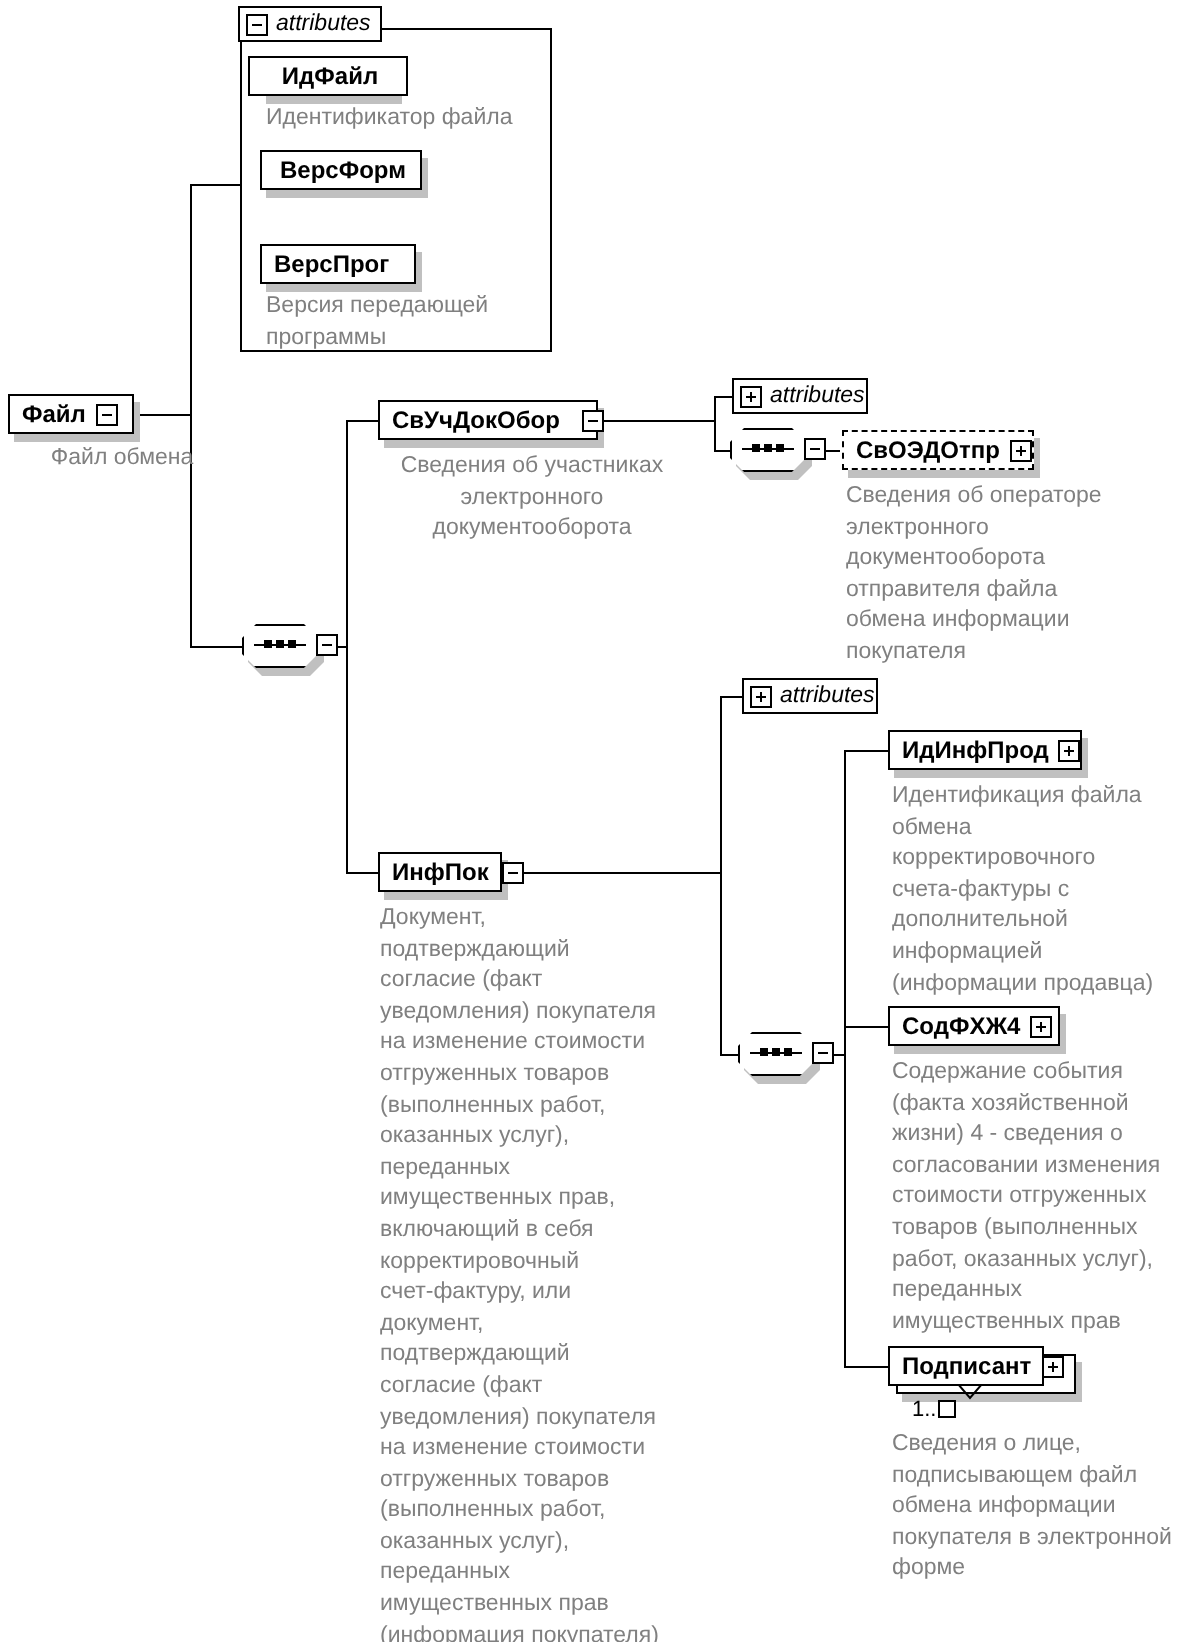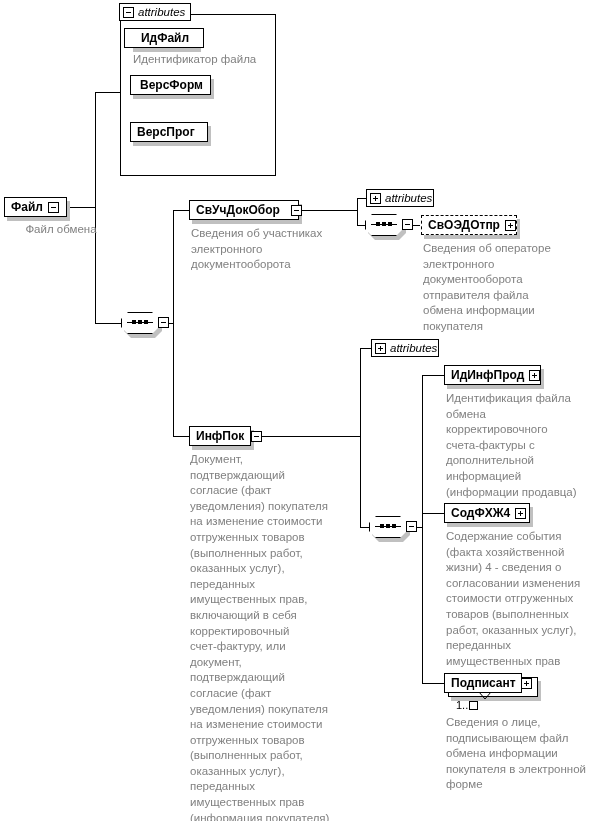--- a/index.html
+++ b/index.html
@@ -236,20 +236,22 @@
 
   <div class="nshadow" style="left:133px; top:79px; width:81px; height:20px;"></div>
   <div class="node" style="left:130px; top:75px; width:81px; justify-content:center;">
     <span class="nlabel">ВерсФорм</span>
   </div>
 
   <div class="nshadow" style="left:133px; top:126px; width:78px; height:20px;"></div>
   <div class="node" style="left:130px; top:122px; width:78px; justify-content:flex-start;">
     <span class="nlabel">ВерсПрог</span>
   </div>
+  <div class="anno" style="left:133px; top:146px; width:135px; white-space:pre-line;">Версия передающей
+программы</div>
 
   <div class="seqshadow" style="left:124px; top:316px; width:38px; height:22px;"></div>
   <div class="seq" style="left:121px; top:312px;">
     <div class="oct"></div>
     <div class="octline"></div>
     <div class="dot" style="left:11px;"></div>
     <div class="dot" style="left:17px;"></div>
     <div class="dot" style="left:23px;"></div>
   </div>
   <div class="exp" style="left:158px; top:317px;"></div>
@@ -257,21 +259,21 @@
   <div class="ln h" style="left:169px; top:323px; width:5px;"></div>
   <div class="ln v" style="left:173px; top:210px; height:227px;"></div>
   <div class="ln h" style="left:173px; top:210px; width:16px;"></div>
   <div class="ln h" style="left:173px; top:436px; width:16px;"></div>
 
   <div class="nshadow" style="left:192px; top:204px; width:110px; height:20px;"></div>
   <div class="node" style="left:189px; top:200px; width:110px;">
     <span class="nlabel">СвУчДокОбор</span>
   </div>
   <div class="exp" style="left:291px; top:205px;"></div>
-  <div class="anno" style="left:191px; top:226px; width:150px; white-space:pre-line;">Сведения об участниках
+  <div class="anno" style="left:191px; top:226px; width:150px; white-space:pre-line;text-align:center;">Сведения об участниках
 электронного
 документооборота</div>
 
   <div class="ln h" style="left:302px; top:210px; width:56px;"></div>
   <div class="ln v" style="left:357px; top:198px; height:28px;"></div>
   <div class="ln h" style="left:357px; top:198px; width:10px;"></div>
   <div class="ln h" style="left:357px; top:225px; width:8px;"></div>
 
   <div class="attrtab" style="left:366px; top:189px; width:68px;">
     <span class="exp inline plus" style="position:relative; top:0;"></span>

